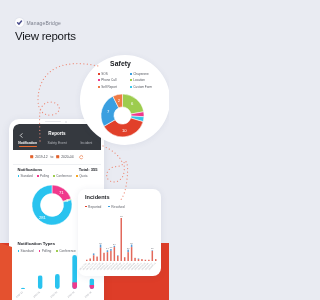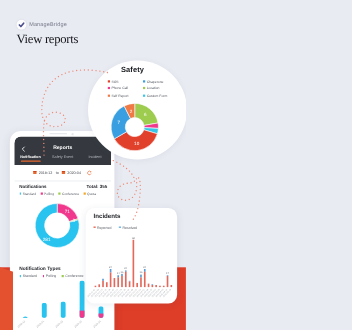--- a/index.html
+++ b/index.html
@@ -8,21 +8,21 @@
   .stage{position:relative;width:169px;height:300px;overflow:hidden;background:#e9ebf2;}
   svg{display:block;overflow:visible;}
 
   
   .brand{position:absolute;left:15px;top:18px;display:flex;align-items:center;gap:2.5px;}
   .brand-logo{position:relative;width:9px;height:9px;border-radius:50%;background:#fdfdfe;
               box-shadow:0 0 1.5px rgba(70,80,120,.18);}
   .brand-logo svg{position:absolute;left:0;top:0;}
   .brand-name{font-size:5px;color:#787c8a;letter-spacing:.15px;white-space:nowrap;}
   .headline{position:absolute;left:15px;top:29.5px;font-size:11.5px;color:#15171c;
-            letter-spacing:-.25px;white-space:nowrap;font-family:Liberation Serif, serif;}
+            letter-spacing:-.25px;white-space:nowrap;}
 
   
   .red-bottom{position:absolute;z-index:2;left:0;top:243px;width:169px;height:57px;background:#de3d28;}
   .red-left{position:absolute;z-index:5;left:0;top:240px;width:12px;height:60px;background:#e4512f;
             clip-path:polygon(0 3px,12px 7px,12px 60px,0 60px);}
 
   
   .dots{position:absolute;z-index:10;left:0;top:0;width:169px;height:300px;pointer-events:none;}
 
   

